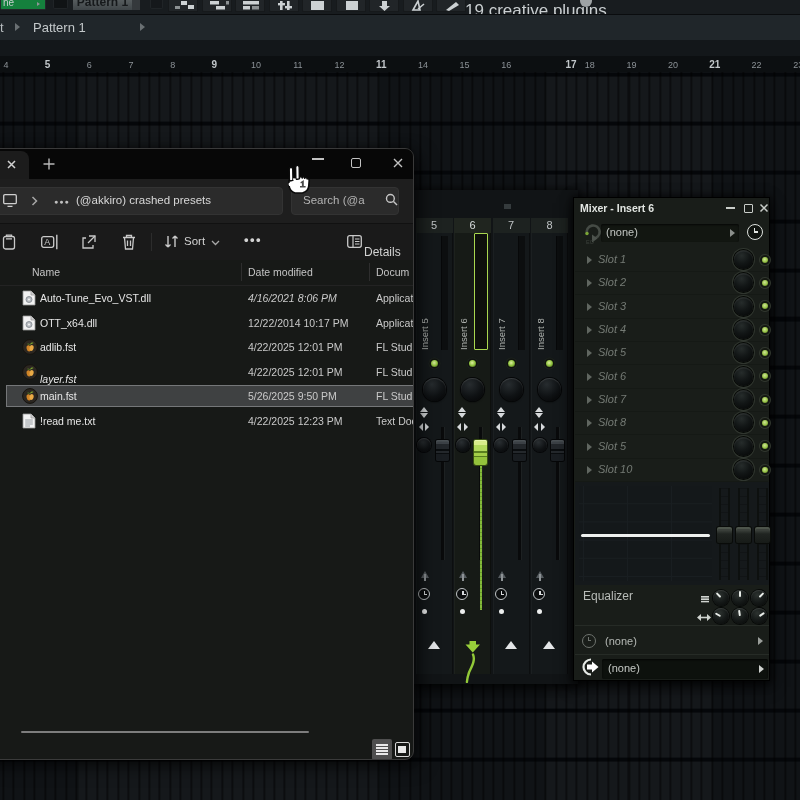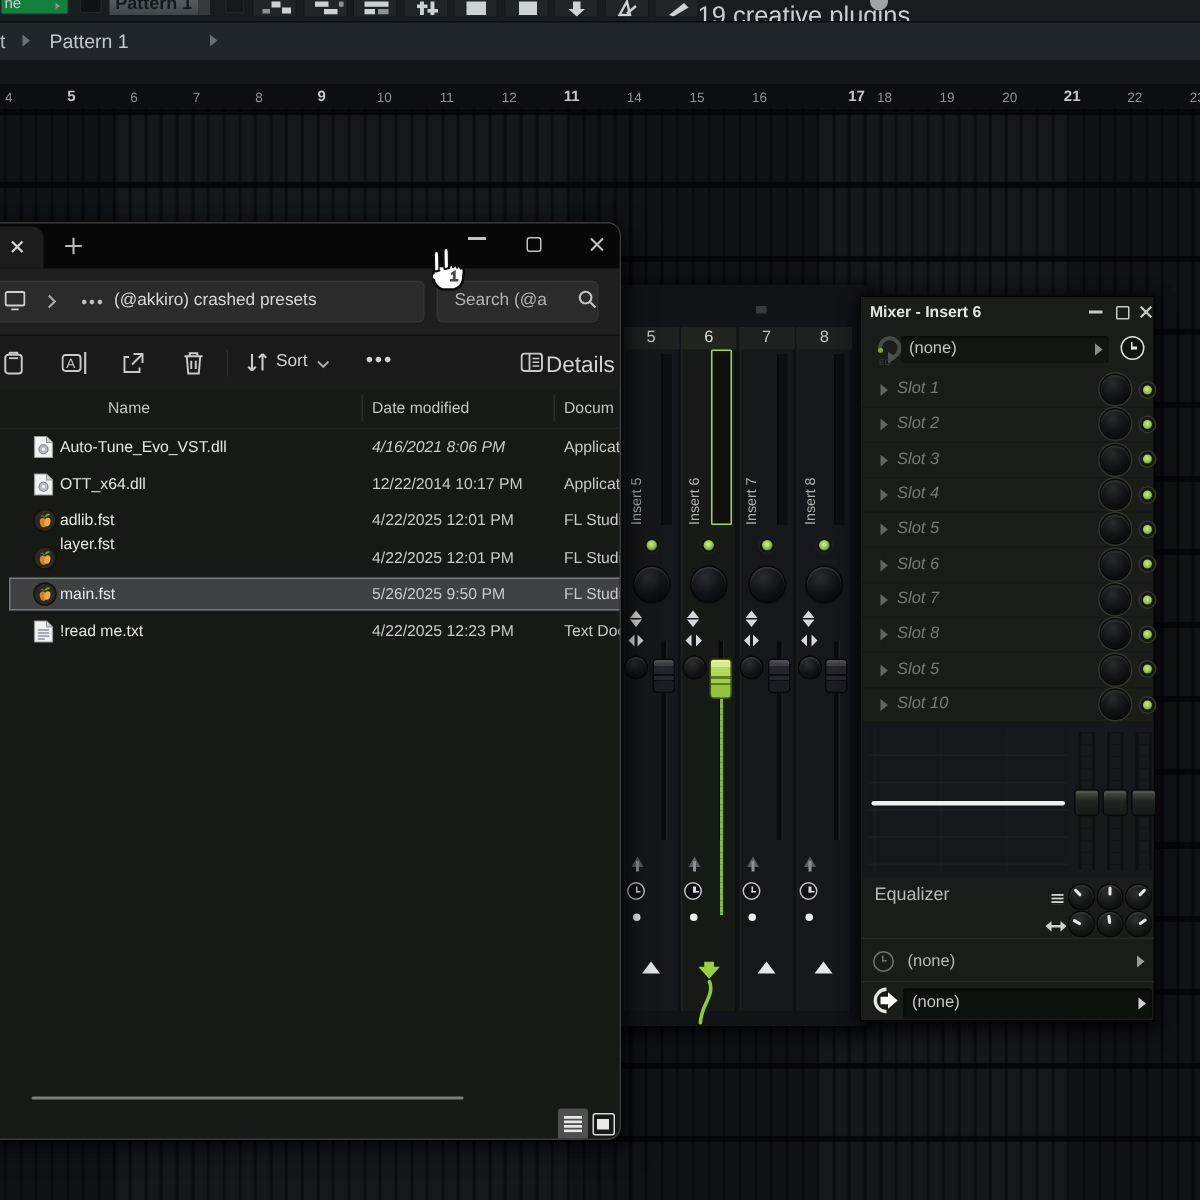--- a/index.html
+++ b/index.html
@@ -474,24 +474,24 @@
       <div class="ex" style="left:203px;top:11px;color:#d2d2d2;font-size:11.5px;">Sort</div>
       <svg class="ex" style="left:230px;top:16px;" width="9" height="6" viewBox="0 0 9 6">
           <path d="M1 1 L4.5 4.5 L8 1" stroke="#a8a8a8" stroke-width="1.3" fill="none"></path>
         </svg>
       <div class="ex" style="left:263px;top:8px;color:#d2d2d2;font-size:13px;font-weight:bold;letter-spacing:1.5px;">•••</div>
       <svg class="ex" style="left:366px;top:11px;" width="15" height="13" viewBox="0 0 15 13">
           <rect x="0.7" y="0.7" width="13.6" height="11.6" rx="2" fill="none" stroke="#c9c9c9" stroke-width="1.3"></rect>
           <path d="M6 0.7 L6 12.3" stroke="#c9c9c9" stroke-width="1.2"></path>
           <path d="M8 4 L12.5 4 M8 6.5 L12.5 6.5 M8 9 L12.5 9" stroke="#c9c9c9" stroke-width="1.1"></path>
         </svg>
-      <div class="ex" style="left:383px;top:11px;color:#d2d2d2;font-size:15px;">Details</div>
+      <div class="ex" style="left:383px;top:21px;color:#d2d2d2;font-size:12px;">Details</div>
     </div>
     <div class="ex" id="exhead" style="left:0;top:110px;width:434px;height:28px;">
-      <div class="hdr" style="left:51px;top:7px;margin-left:40px;">Name</div>
+      <div class="hdr" style="left:51px;top:7px;">Name</div>
       <div class="hdr" style="left:267px;top:7px;">Date modified</div>
       <div class="hdr" style="left:395px;top:7px;">Docum</div>
       <div class="ex" style="left:260px;top:4px;width:1px;height:18px;background:#2e2e2e;"></div>
       <div class="ex" style="left:388px;top:4px;width:1px;height:18px;background:#2e2e2e;"></div>
       <div class="ex" style="left:0;top:26px;width:434px;height:1px;background:#232323;"></div>
     </div>
     <div class="ex" id="exrows" style="left:0;top:138px;width:434px;height:160px;">
         <div class="ex" style="left:41px;top:3px;width:16px;height:16px;"><svg width="14" height="16" viewBox="0 0 14 16">
             <path d="M1 1 L9 1 L13 5 L13 15 L1 15 Z" fill="#f2f2f2" stroke="#9a9a9a" stroke-width="0.8"></path>
             <path d="M9 1 L9 5 L13 5" fill="#cfcfcf" stroke="#9a9a9a" stroke-width="0.7"></path>
@@ -522,21 +522,21 @@
         <div class="fdate" style="left:267px;top:54px;">4/22/2025 12:01 PM</div>
         <div class="ftype" style="left:395px;top:54px;">FL Studio Ch</div>
         <div class="ex" style="left:41px;top:76.5px;width:16px;height:16px;"><svg width="16" height="16" viewBox="0 0 16 16">
             <circle cx="8" cy="8" r="7.4" fill="#2c2721"></circle>
             <circle cx="8" cy="8" r="7.4" fill="none" stroke="#16130f" stroke-width="1"></circle>
             <ellipse cx="6.8" cy="9.4" rx="2.2" ry="3.1" fill="#d08427" transform="rotate(-12 6.8 9.4)"></ellipse>
             <ellipse cx="9.6" cy="9" rx="2" ry="2.9" fill="#eaaa45" transform="rotate(12 9.6 9)"></ellipse>
             <path d="M8 5.2 C8.8 3.4 10.6 3.2 11.6 4 C10.3 4.9 9.2 5 8.2 5.8 Z" fill="#79a231"></path>
             <path d="M8.1 5.6 C7 4.2 5.6 4.3 4.8 5 C6 5.6 7 5.7 7.9 6.1 Z" fill="#55791f"></path>
           </svg></div>
-        <div class="fname" style="left:59px;top:70px;">layer.fst</div>
+        <div class="fname" style="left:59px;top:86px;font-style:italic;">layer.fst</div>
         <div class="fdate" style="left:267px;top:78.5px;">4/22/2025 12:01 PM</div>
         <div class="ftype" style="left:395px;top:78.5px;">FL Studio Ch</div>
         <div class="ex" style="left:25px;top:98px;width:409px;height:22px;background:#3f4142;border:1px solid #757779;border-right:none;box-sizing:border-box;"></div>
         <div class="ex" style="left:41px;top:101px;width:16px;height:16px;"><svg width="16" height="16" viewBox="0 0 16 16">
             <circle cx="8" cy="8" r="7.4" fill="#2c2721"></circle>
             <circle cx="8" cy="8" r="7.4" fill="none" stroke="#16130f" stroke-width="1"></circle>
             <ellipse cx="6.8" cy="9.4" rx="2.2" ry="3.1" fill="#d08427" transform="rotate(-12 6.8 9.4)"></ellipse>
             <ellipse cx="9.6" cy="9" rx="2" ry="2.9" fill="#eaaa45" transform="rotate(12 9.6 9)"></ellipse>
             <path d="M8 5.2 C8.8 3.4 10.6 3.2 11.6 4 C10.3 4.9 9.2 5 8.2 5.8 Z" fill="#79a231"></path>
             <path d="M8.1 5.6 C7 4.2 5.6 4.3 4.8 5 C6 5.6 7 5.7 7.9 6.1 Z" fill="#55791f"></path>

